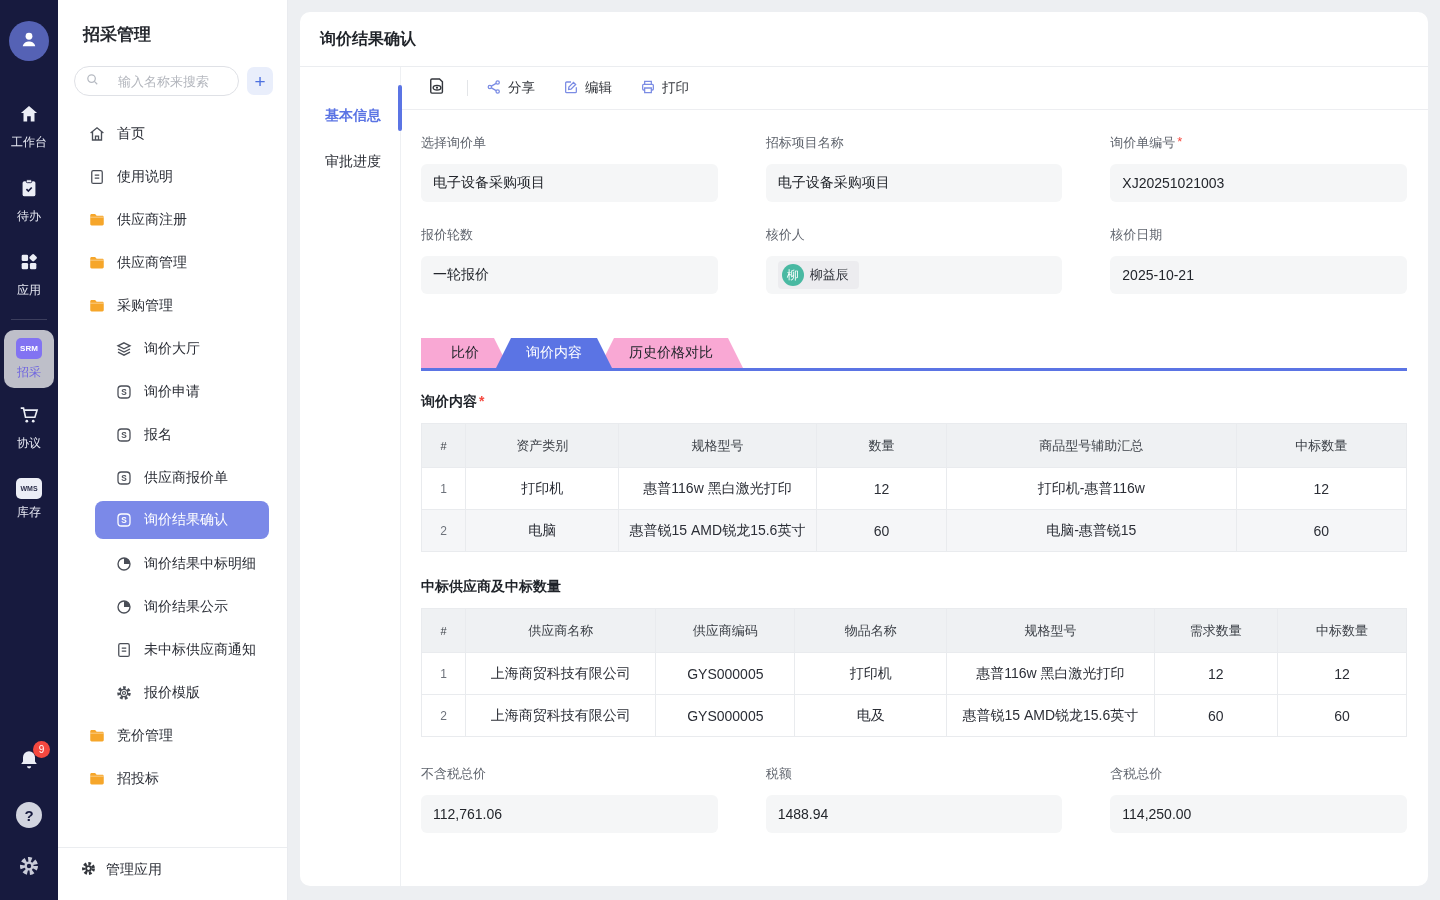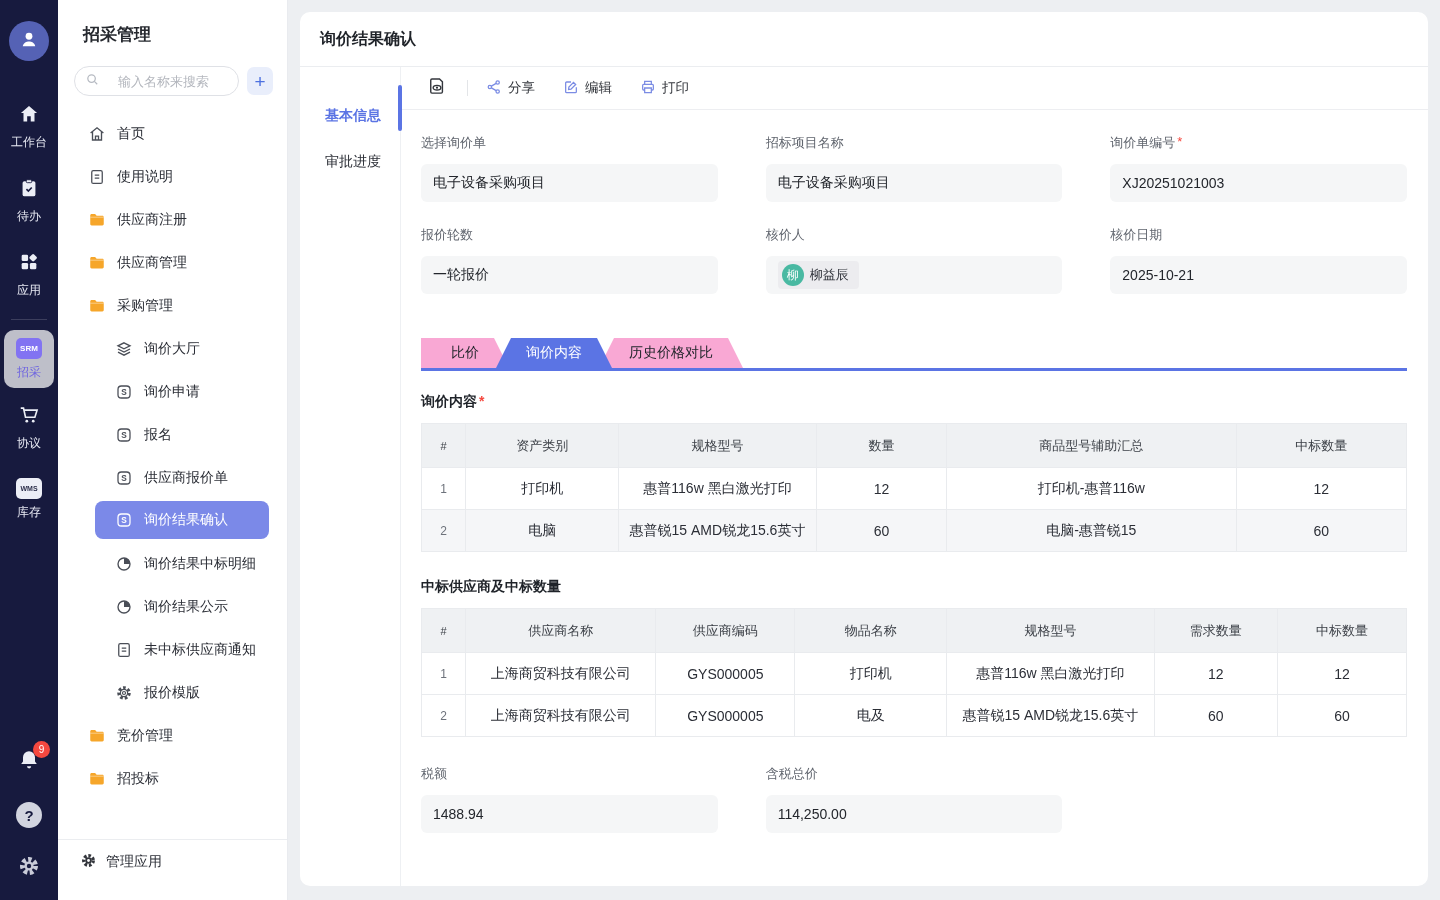--- a/index.html
+++ b/index.html
@@ -40,21 +40,21 @@
   .sb-search input::placeholder { color:#b3b6bd; }
   .sb-plus { width:28px; height:28px; border-radius:7px; background:#e9eefb; color:#4d71e0;
     font-size:19px; display:flex; align-items:center; justify-content:center; cursor:pointer; line-height:1; }
   .menu { margin-top:16px; }
   .m-item { height:43px; display:flex; align-items:center; gap:11px; padding-left:30px;
     font-size:14px; color:#2b2e36; cursor:pointer; }
   .m-item.sub { padding-left:0; margin-left:57px; }
   .m-item.active { margin-left:37px; margin-right:18px; padding-left:20px; height:38px;
     border-radius:8px; background:#7b89e8; color:#fff; margin-top:2px; margin-bottom:3px; }
   .m-item .ic { width:18px; height:18px; flex:0 0 18px; display:flex; }
-  .sb-bottom { position:absolute; left:0; bottom:16px; width:100%; height:45px; border-top:1px solid #ebedf0;
+  .sb-bottom { position:absolute; left:0; bottom:8px; width:100%; height:45px; border-top:1px solid #ebedf0;
     display:flex; align-items:center; gap:9px; padding-left:22px; font-size:14px; color:#2b2e36;
     background:#fff; cursor:pointer; }
 
   
   .main { position:absolute; left:288px; top:0; width:1152px; height:900px; background:#edeff2; }
   .card { position:absolute; left:12px; top:12px; width:1128px; height:874px; background:#fff;
     border-radius:10px; display:flex; flex-direction:column; overflow:hidden; }
   .card-title { height:55px; flex:0 0 55px; display:flex; align-items:center; padding-left:20px;
     font-size:16px; font-weight:bold; color:#1f2329; border-bottom:1px solid #ebedf0; }
   .card-body { flex:1; display:flex; min-height:0; }
@@ -572,20 +572,26 @@
                 <td>惠普锐15 AMD锐龙15.6英寸</td>
                 <td>60</td>
                 <td>60</td>
               </tr>
             </tbody>
           </table>
 
           <div class="fgrid totals">
             <div>
               <div class="flabel">
+                  <span>不含税总价</span>
+                </div>
+              <div class="finput">112,761.06</div>
+            </div>
+            <div>
+              <div class="flabel">
                   <span>税额</span>
                 </div>
               <div class="finput">1488.94</div>
             </div>
             <div>
               <div class="flabel">
                   <span>含税总价</span>
                 </div>
               <div class="finput">114,250.00</div>
             </div>

